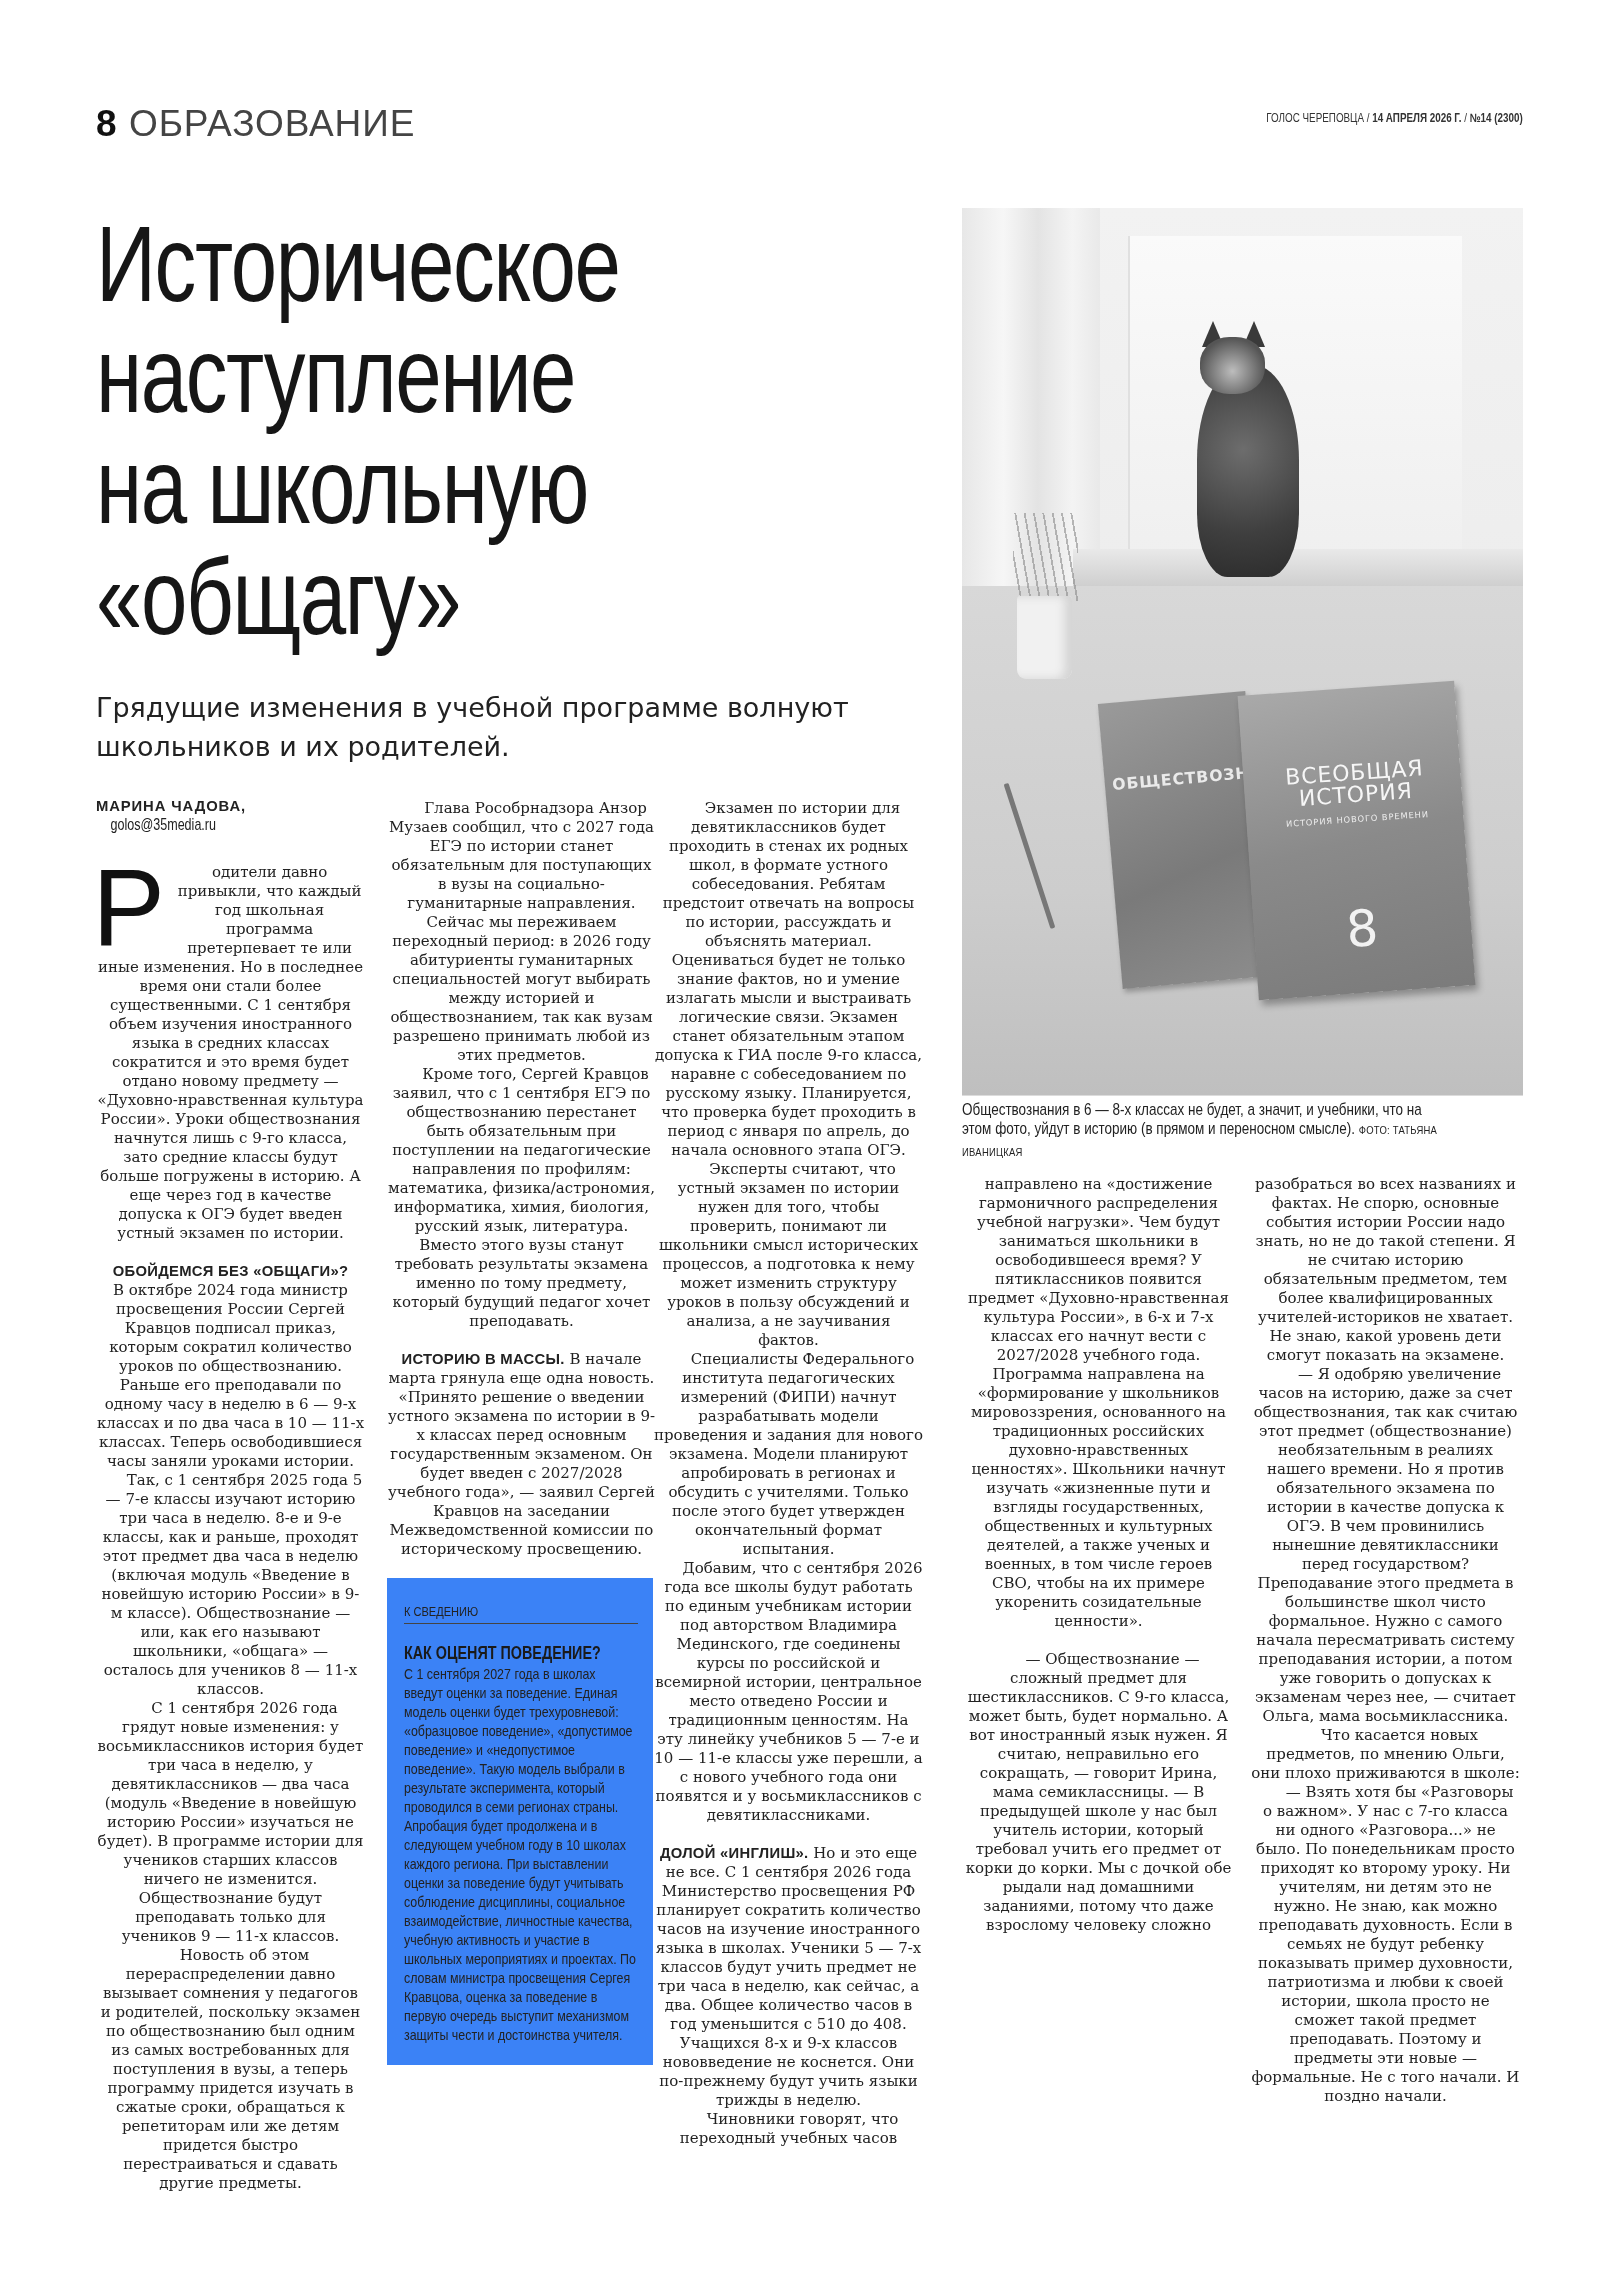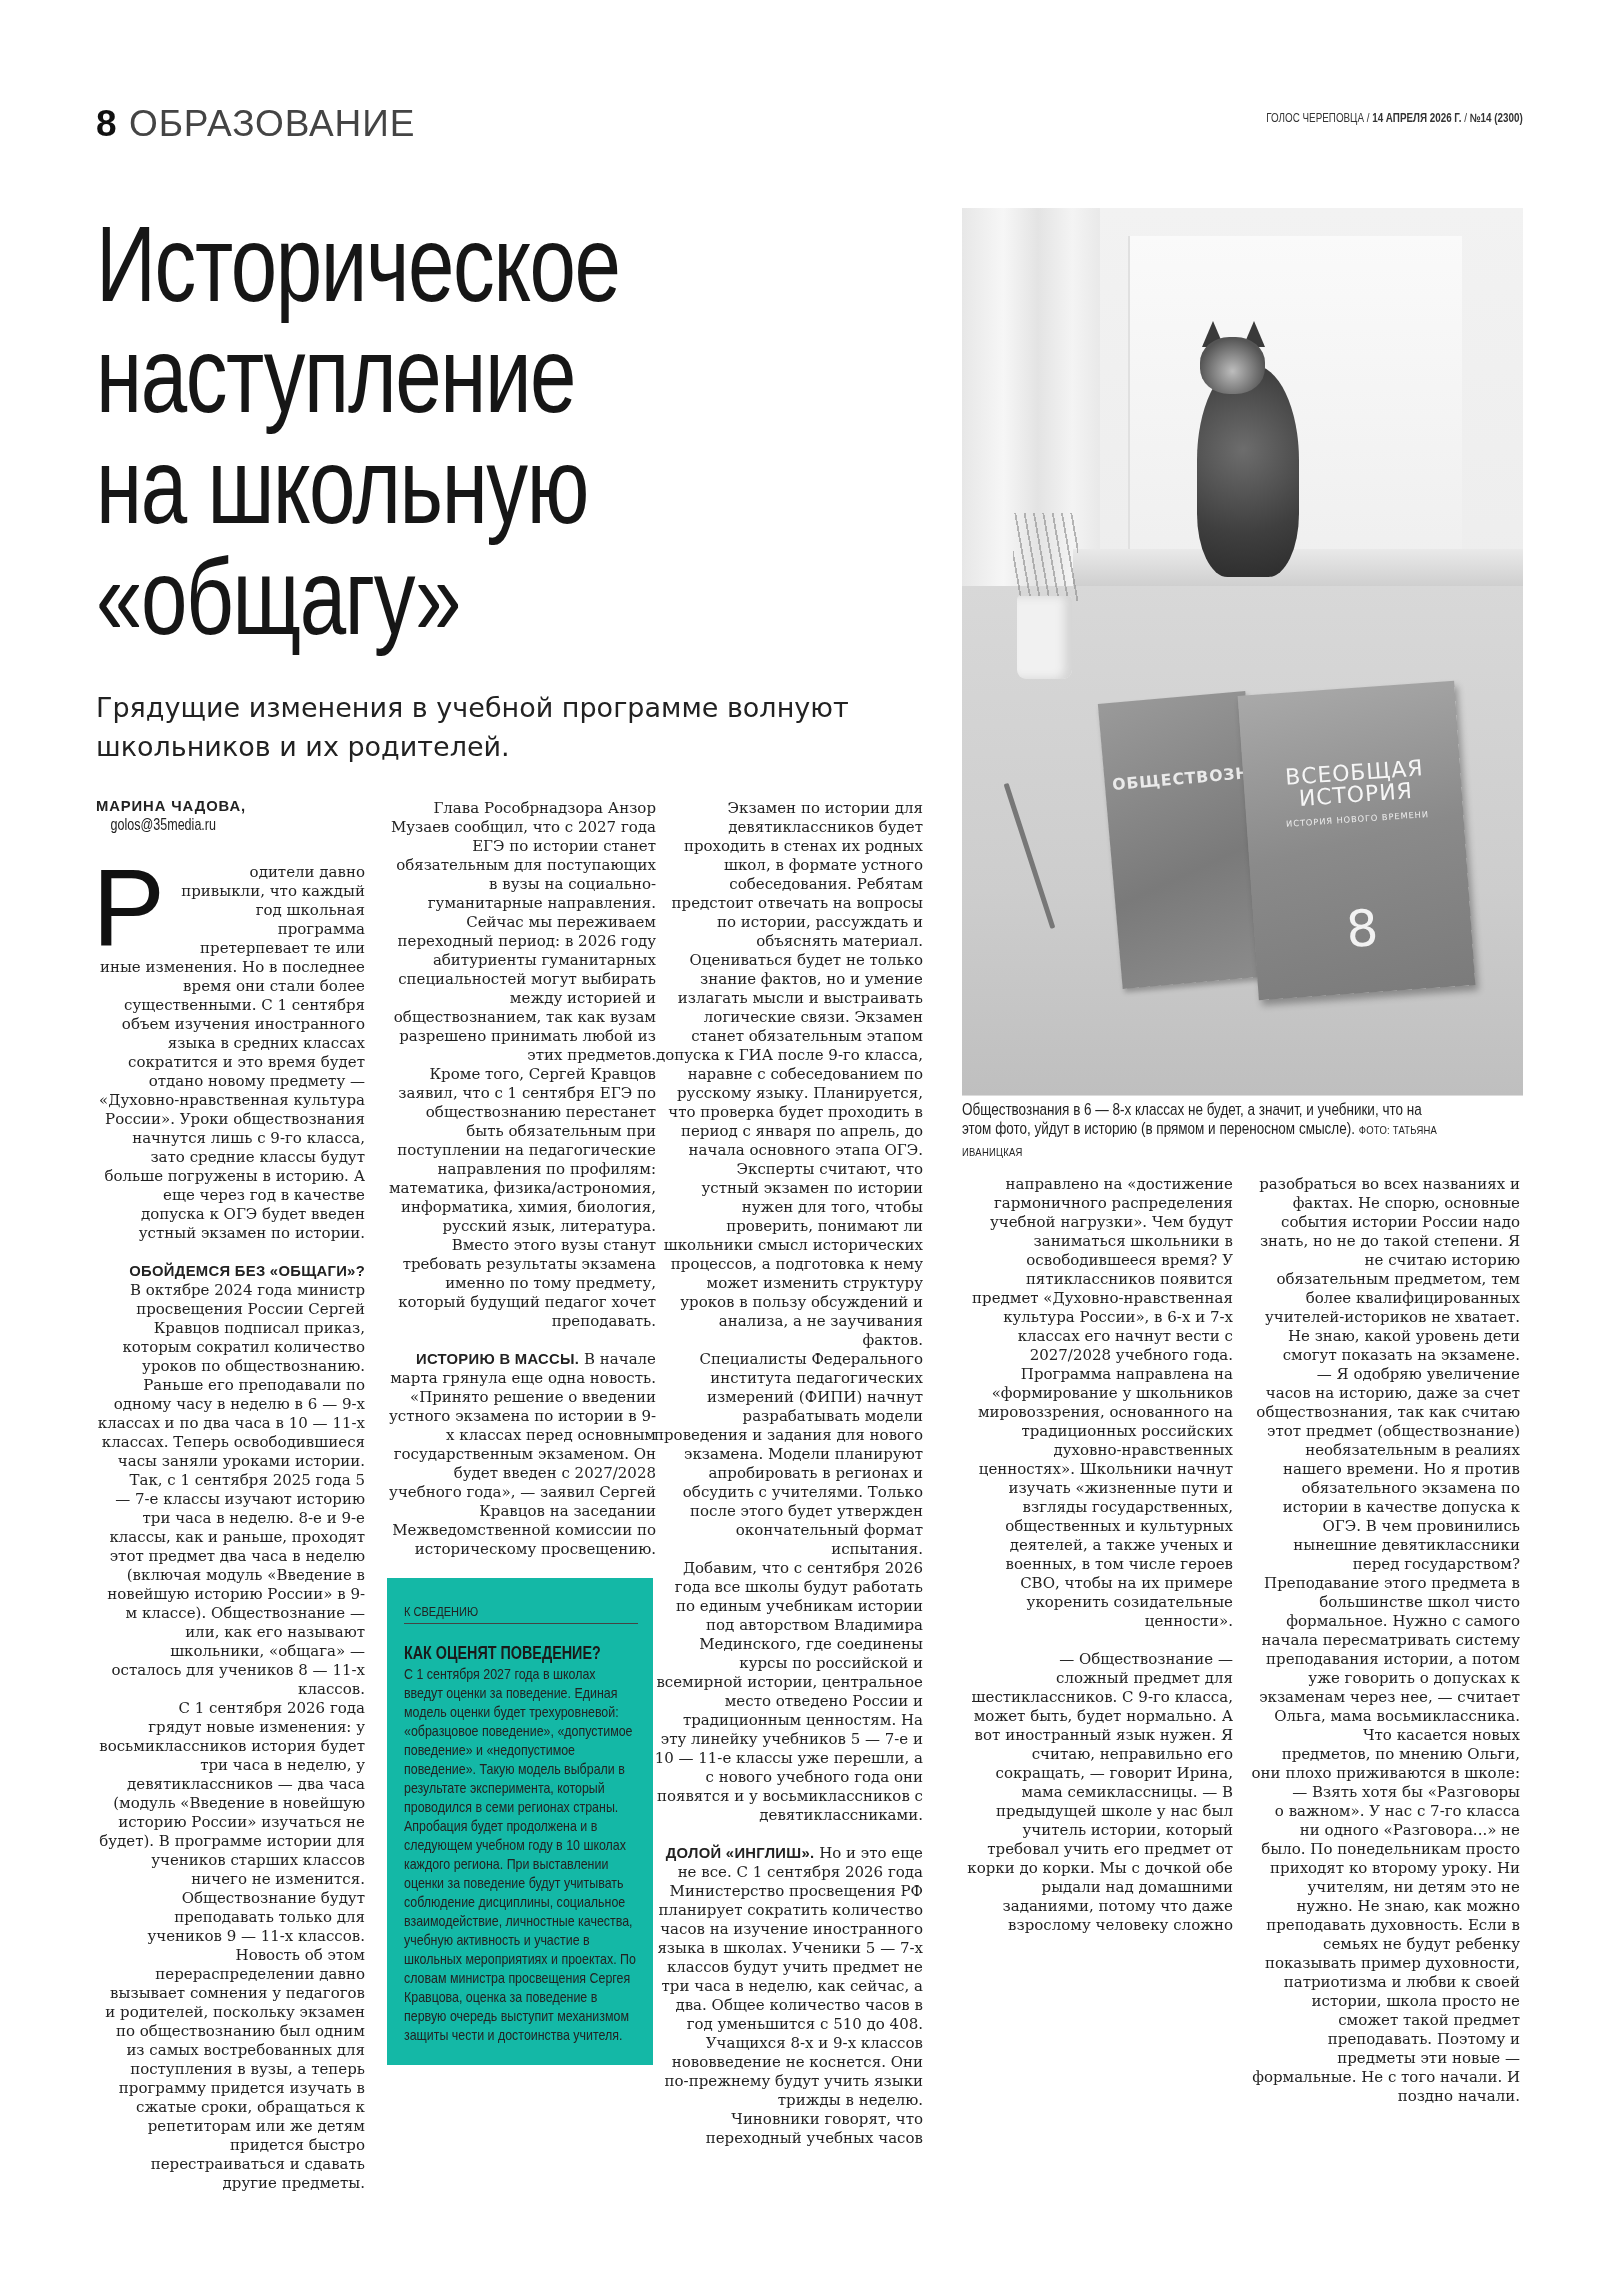--- a/index.html
+++ b/index.html
@@ -16,34 +16,34 @@
   .headline { left:96px; top:209px; width:831px; font-family:"Liberation Sans", sans-serif; font-size:107px; line-height:111px; color:#161616; letter-spacing:-1.8px; transform:scaleX(0.78); transform-origin:left top; white-space:pre-line; }
   .lead { left:96px; top:688px; width:849px; font-family:"DejaVu Sans", sans-serif; font-size:27px; line-height:39px; color:#222; }
 
   
   .byline { left:96px; top:797px; font-family:"Liberation Sans", sans-serif; font-size:14.8px; line-height:18.5px; color:#222;text-align:right; }
   .byline .name { font-weight:700; letter-spacing:0.9px; font-size:14.8px; }
   .byline .email { font-size:15.7px; transform:scaleX(0.8); transform-origin:left top; display:block; }
 
   
   .col { position:absolute; font-family:"DejaVu Serif", serif; font-size:15px; line-height:19px; color:#222; }
-  .col p { margin:0; text-indent:28px; text-align:right; }
+  .col p { margin:0; text-indent:28px; text-align:center; }
   .col p.noindent { text-indent:0; }
   .col .gap { height:18.5px; }
   .sub { font-family:"Liberation Sans", sans-serif; font-weight:700; letter-spacing:0.3px; font-size:14.8px; }
   .dropcap { float:left; font-family:"Liberation Sans", sans-serif; font-weight:300; font-size:109px; line-height:85px; margin:1.8px 9.2px 0 -3.7px; color:#111; }
 
   #col1 { left:96px; top:863px; width:269px; }
   #col2 { left:387px; top:799px; width:269px; }
   #col3 { left:654px; top:799px; width:269px; }
   #col4 { left:964px; top:1175px; width:269px; }
   #col5 { left:1251px; top:1175px; width:269px; }
 
   
-  .infobox { left:387px; top:1578px; width:266px; height:487px; background:#14b8a6; }
+  .infobox { left:387px; top:1578px; width:266px; height:487px; background:#3b82f6; }
   .infobox .tag { position:absolute; left:16.6px; top:26px; width:234px; border-bottom:1.4px solid #444; font-family:"Liberation Sans", sans-serif; font-size:13px; line-height:16.6px; padding-bottom:2.8px; color:#222; }
   .infobox .tag span { display:inline-block; transform:scaleX(0.85); transform-origin:left top; }
   .infobox .title { position:absolute; left:16.6px; top:65px; font-family:"Liberation Sans", sans-serif; font-weight:700; font-size:17.5px; color:#1a1a1a; transform:scaleX(0.82); transform-origin:left top; white-space:nowrap; }
   .infobox .body { position:absolute; left:16.6px; top:87px; width:277px; font-family:"Liberation Sans", sans-serif; font-size:14.8px; line-height:19px; color:#222; transform:scaleX(0.84); transform-origin:left top; }
 
   
   .photo { left:962px; top:208px; width:561px; height:888px; background:linear-gradient(180deg,#f2f2f2 0%,#ededed 45%,#e3e3e3 60%,#dcdcdc 100%); overflow:hidden; }
   .curtain { position:absolute; left:0; top:0; width:138px; height:480px; background:linear-gradient(90deg,#e6e6e6,#f7f7f7 30%,#e2e2e2 55%,#f4f4f4 80%,#e8e8e8); opacity:0.9; }
   .window { position:absolute; left:166px; top:28px; width:332px; height:332px; background:linear-gradient(180deg,#fafafa,#efefef); border-left:2.8px solid #e0e0e0; }
   .sill { position:absolute; left:111px; top:341px; width:450px; height:37px; background:linear-gradient(180deg,#e9e9e9,#cfcfcf); }

